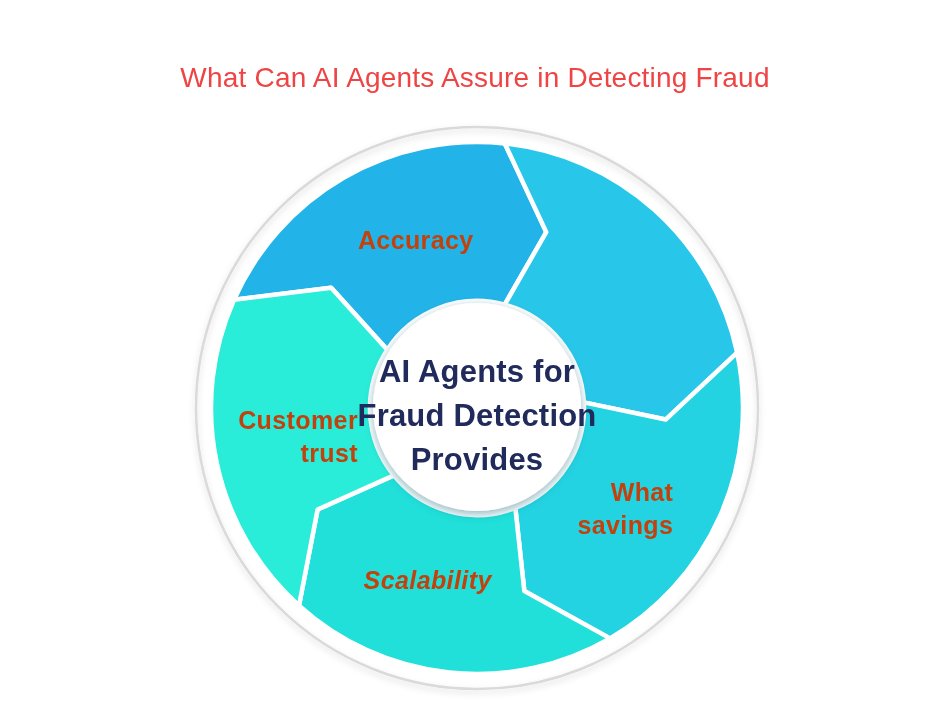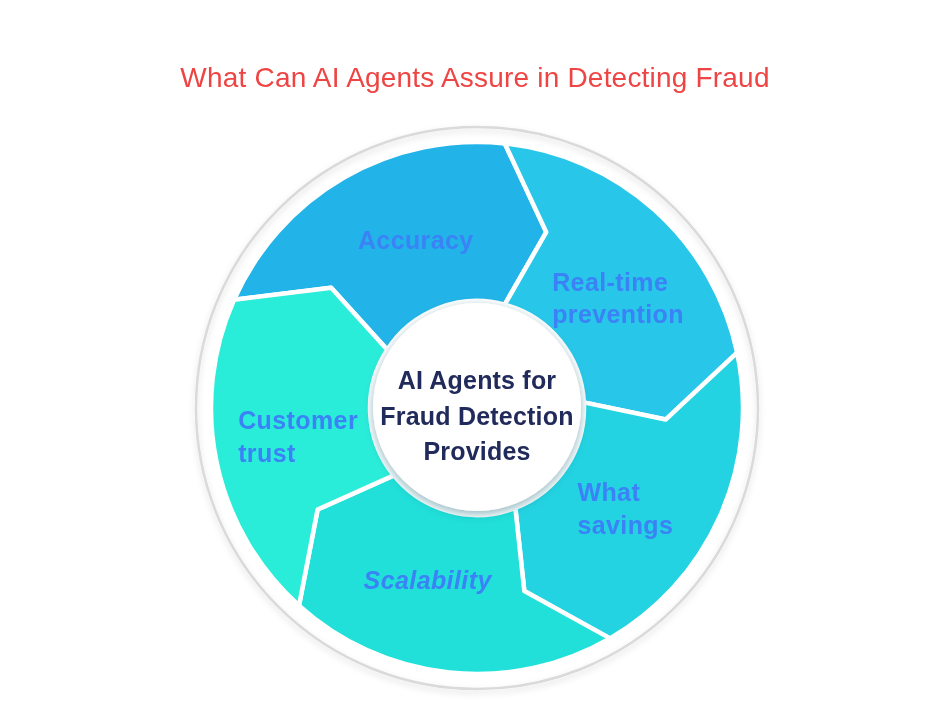--- a/index.html
+++ b/index.html
@@ -35,35 +35,35 @@
     position: absolute;
     left: 0;
     top: 0;
     width: 950px;
     height: 727px;
     pointer-events: none;
   }
   .segment-label {
     position: absolute;
     transform: translate(-50%, -50%);
-    color: #3b82f6;
+    color: #c2410c;
     font-size: 25px;
     font-weight: 600;
     letter-spacing: 0.4px;
     line-height: 1.3;
-    text-align: left;
+    text-align: right;
     white-space: pre-line;
   }
   #center-label {
     position: absolute;
     left: 477px;
     top: 416px;
     transform: translate(-50%, -50%);
     color: #212B5B;
-    font-size: 25px;
+    font-size: 31px;
     font-weight: 600;
     letter-spacing: 0.2px;
     line-height: 1.42;
     text-align: center;
     white-space: pre-line;
   }
 </style>
 </head>
 <body>
 
@@ -94,22 +94,20 @@
     <g filter="url(#centerShadow)">
       <circle cx="477" cy="407" r="104" fill="#FFFFFF"></circle>
     </g>
   </svg>
 
   <div id="label-layer">
     <div id="center-label">AI Agents for
 Fraud Detection
 Provides</div>
   <div class="segment-label" style="left: 415.778px; top: 239.795px;">Accuracy</div>
-      <div class="segment-label" style="left: 618.054px; top: 297.797px;">Real-time
-prevention</div>
       <div class="segment-label" style="left: 625.398px; top: 508.096px;">What
 savings</div>
       <div class="segment-label" style="left: 427.661px; top: 580.066px; font-style: italic;">Scalability</div>
       <div class="segment-label" style="left: 298.109px; top: 436px;">Customer
 trust</div>
     </div>
 
 </div>
 
 </body></html>

